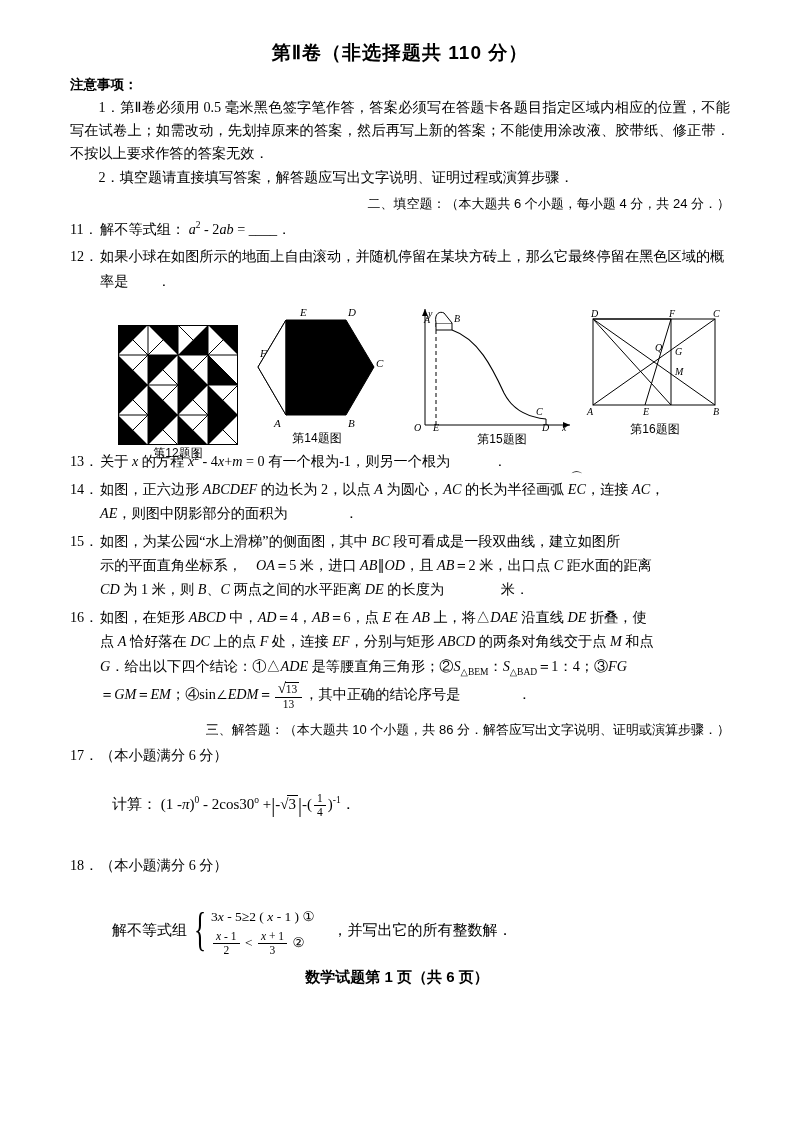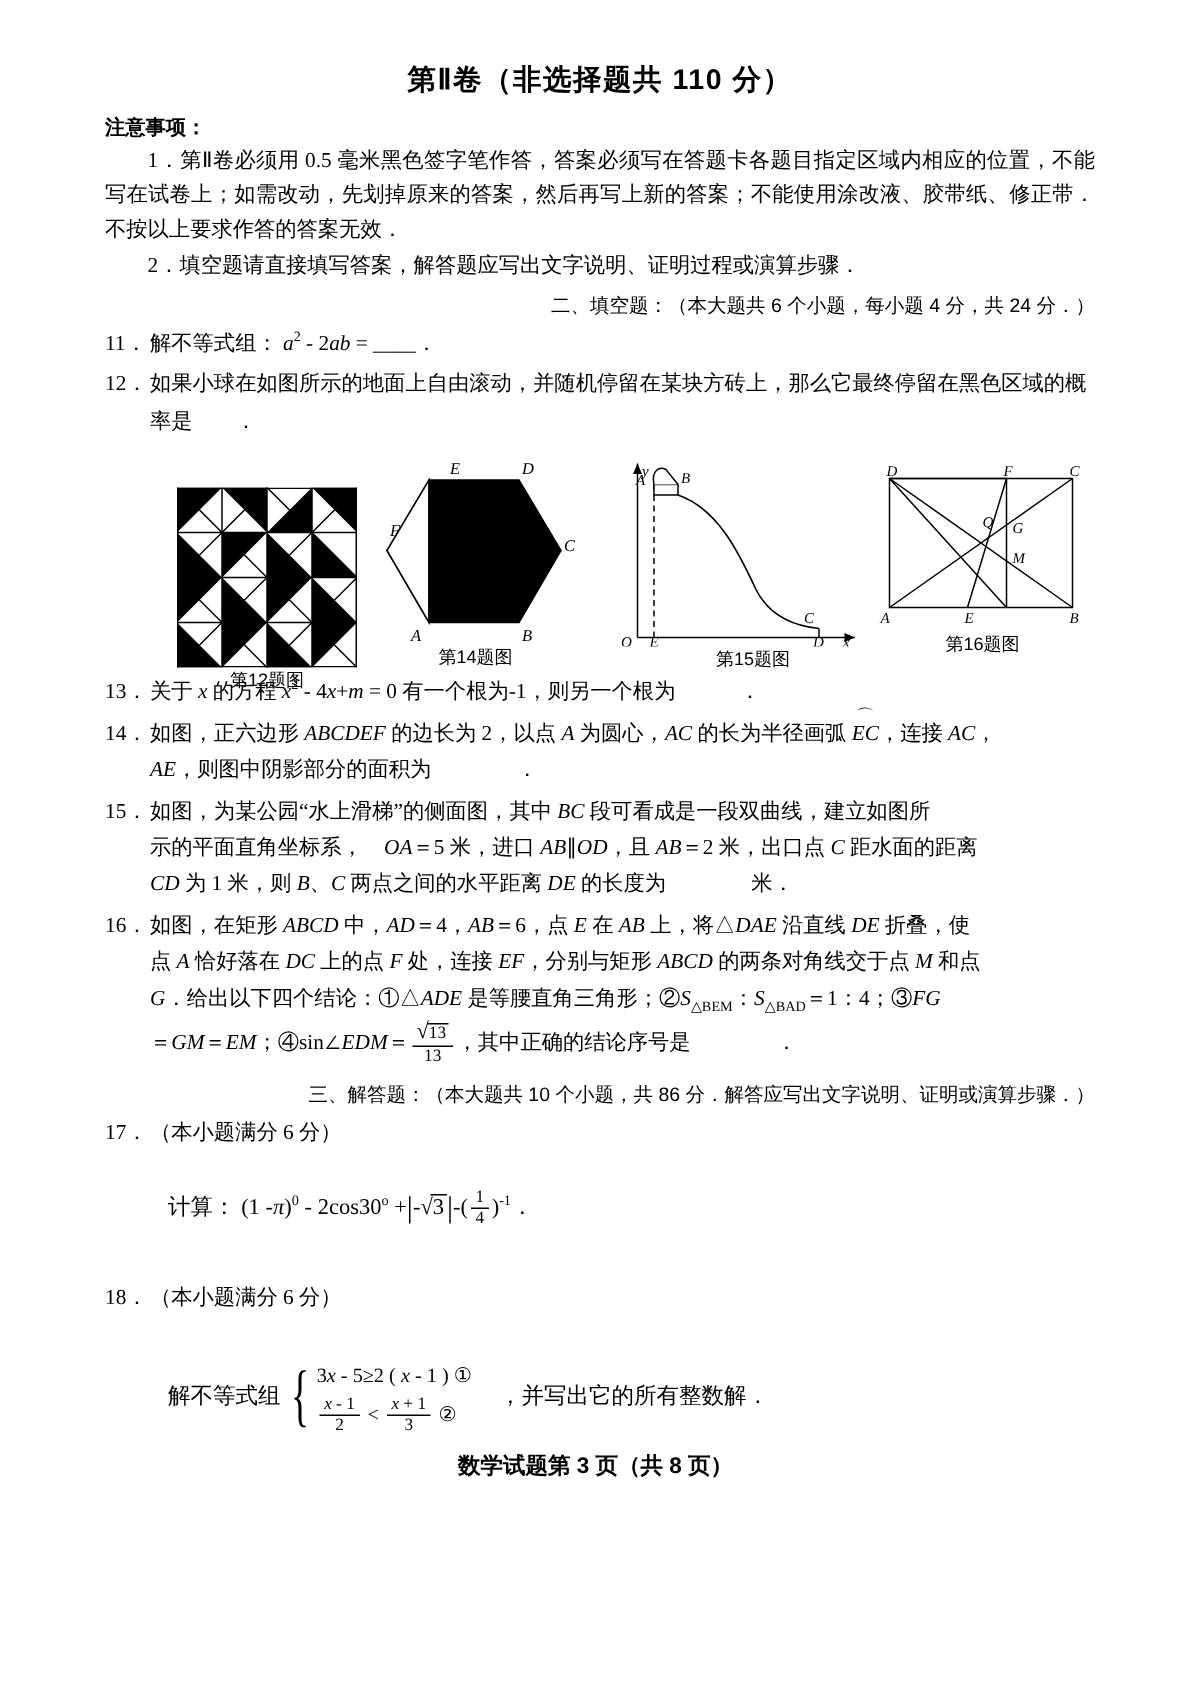--- a/index.html
+++ b/index.html
@@ -307,14 +307,14 @@
           <span class="frac"><span class="n"><i class="m">x</i> - 1</span><span class="d">2</span></span>
           &lt;
           <span class="frac"><span class="n"><i class="m">x</i> + 1</span><span class="d">3</span></span> ②
         </span>
       </span>
       <span style="font-size:15px;margin-left:18px">，并写出它的所有整数解．</span>
     </div>
 
   </div>
 
-  <div class="footer">数学试题第 3 页（共 8 页）</div>
+  <div class="footer">数学试题第 1 页（共 6 页）</div>
 </div>
 
 </body></html>

